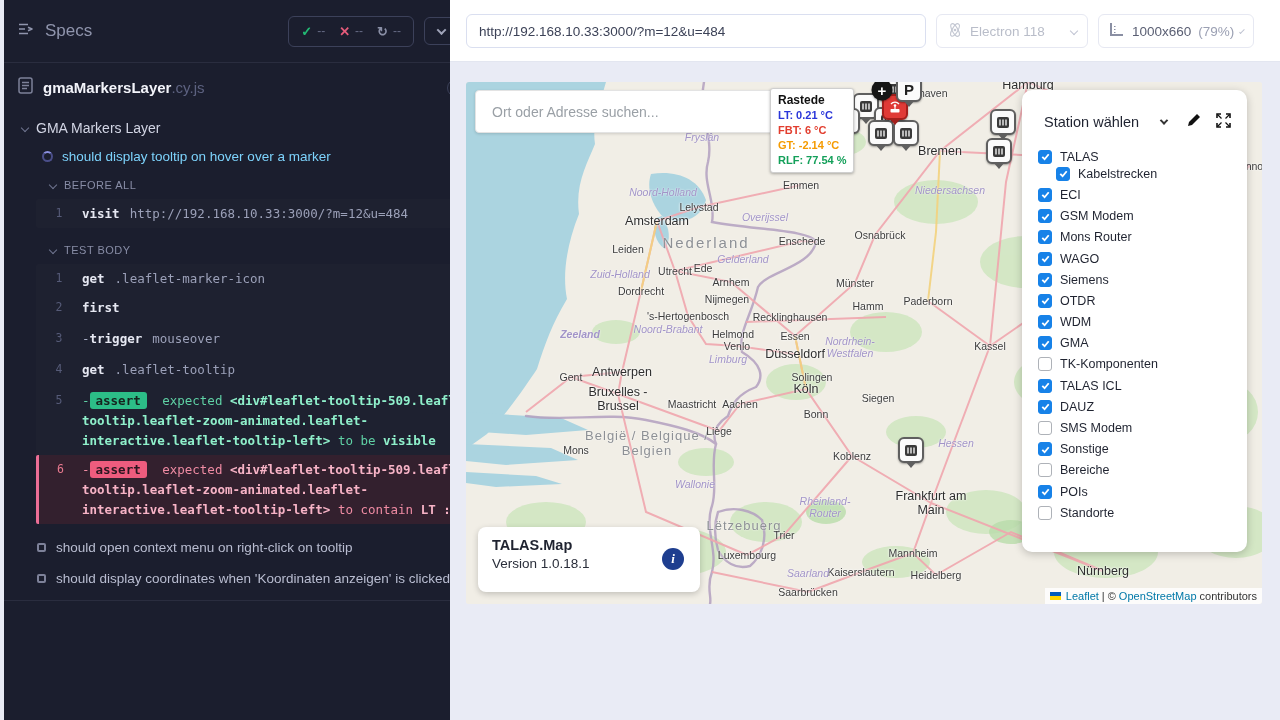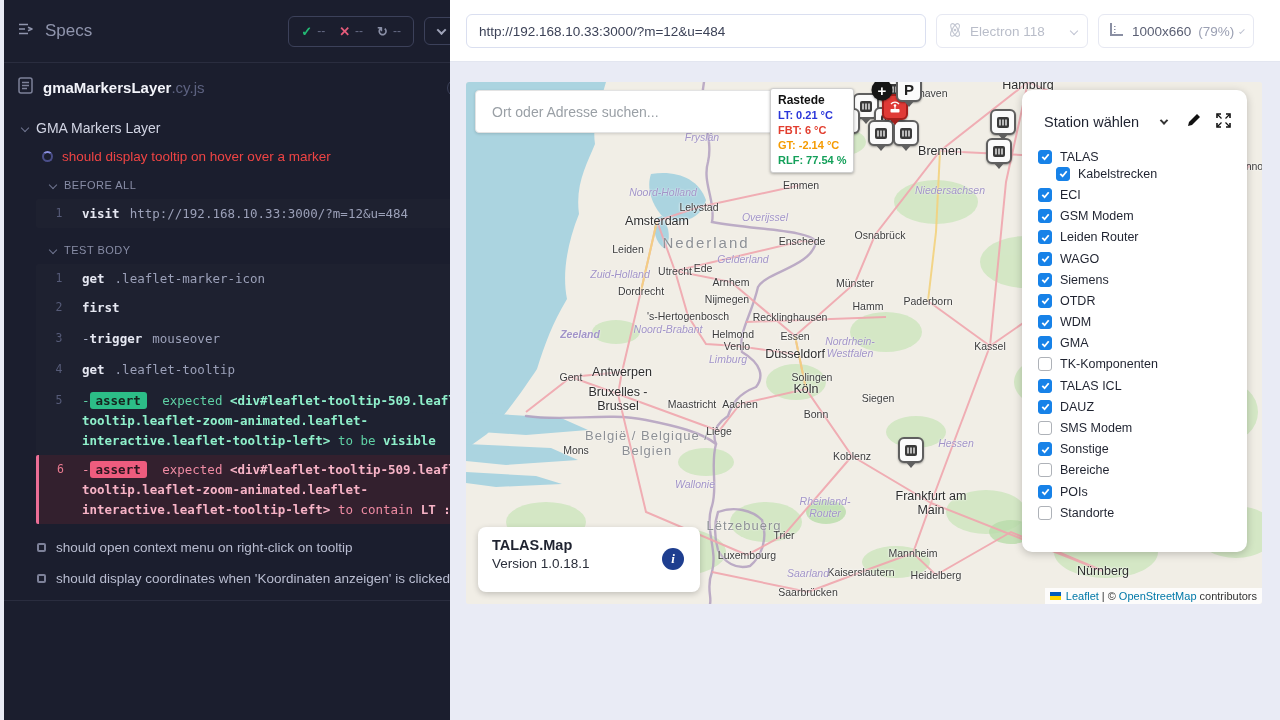--- a/index.html
+++ b/index.html
@@ -30,21 +30,21 @@
   .spec-name { font-size:15px; font-weight:bold; color:#f3f4fa; }
   .spec-ext { font-size:15px; color:#5d6280; font-weight:normal; }
   .spec-time { margin-left:auto; border:1px solid #3c415a; border-radius:12px;
     padding:2px 9px; font-size:11.5px; color:#9fa3b8; }
 
   .suite-row { display:flex; align-items:center; gap:8px; padding:10px 14px 6px 18px;
     font-size:14px; color:#d2d5e4; }
   .tchev { width:6px; height:6px; border-right:1.5px solid #707590; border-bottom:1.5px solid #707590;
     transform:rotate(45deg); display:inline-block; flex:none; }
   .test-row { display:flex; align-items:center; gap:9px; padding:7px 14px 7px 38px;
-    font-size:13.5px; color:#ef4444; }
+    font-size:13.5px; color:#7dd3fc; }
   .ring { width:11px; height:11px; border-radius:50%; border:2px solid #4a4e89;
     border-top-color:#8b90e0; flex:none; }
   .hook-row { display:flex; align-items:center; gap:8px; padding:8px 14px 6px 46px;
     font-size:11px; letter-spacing:.5px; color:#888da6; }
 
   .cmd-block { margin:2px 14px 8px 32px; background:#1e2130; border-radius:2px; }
   .cmd-row { display:flex; align-items:flex-start; padding:4px 8px 4px 0; min-height:28px; }
   .cmd-num { width:46px; flex:none; text-align:center; color:#565b78;
     font:11.5px "DejaVu Sans Mono", monospace; padding-top:3px; }
   .cmd-body { flex:1; font:12.5px "DejaVu Sans Mono", monospace; color:#a9aec5;
@@ -605,21 +605,21 @@
               </svg>
             </span>
             <span class="cb-label">GSM Modem</span>
           </div>
           <div class="cb-row">
             <span class="cb on">
               <svg width="11" height="11" viewBox="0 0 12 12">
                 <polyline points="2.5,6.5 5,9 9.5,3.5" fill="none" stroke="#fff" stroke-width="2"></polyline>
               </svg>
             </span>
-            <span class="cb-label">Leiden Router</span>
+            <span class="cb-label">Mons Router</span>
           </div>
           <div class="cb-row">
             <span class="cb on">
               <svg width="11" height="11" viewBox="0 0 12 12">
                 <polyline points="2.5,6.5 5,9 9.5,3.5" fill="none" stroke="#fff" stroke-width="2"></polyline>
               </svg>
             </span>
             <span class="cb-label">WAGO</span>
           </div>
           <div class="cb-row">

